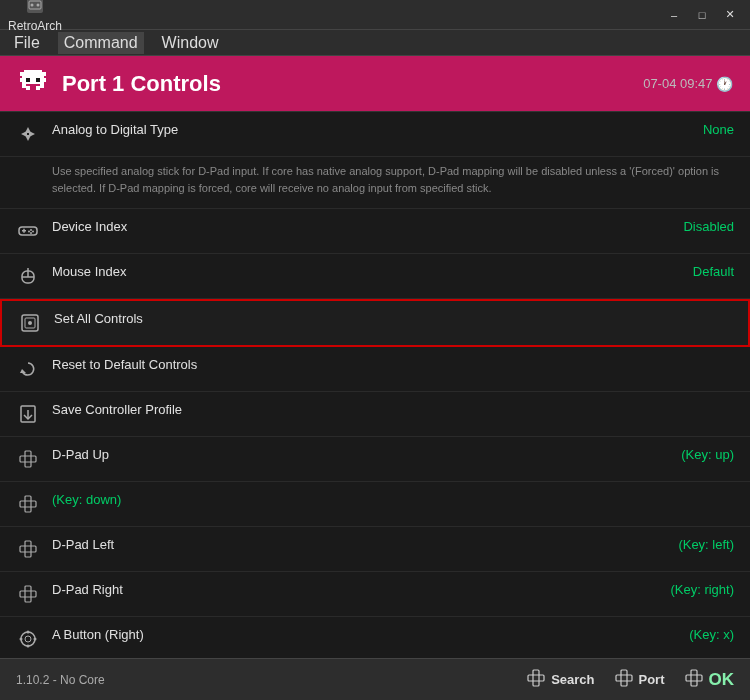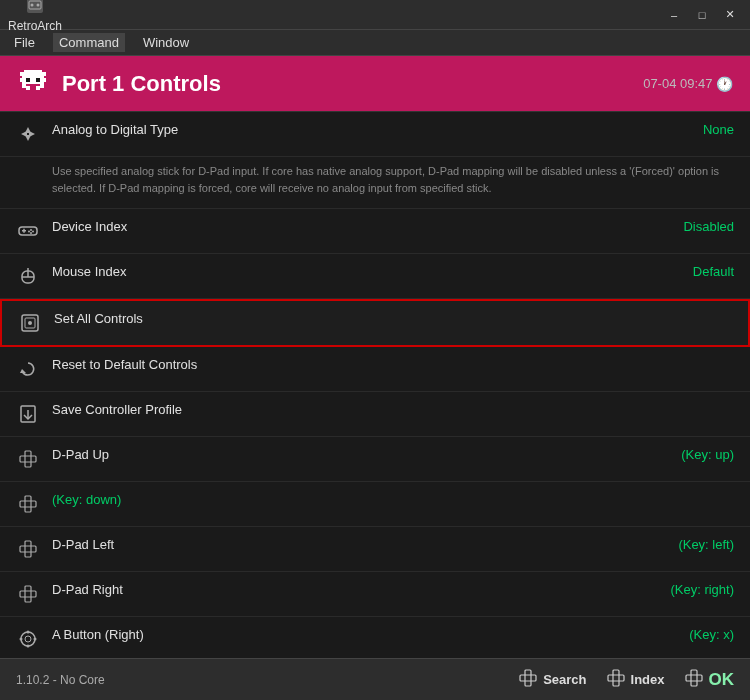--- a/index.html
+++ b/index.html
@@ -63,21 +63,21 @@
     .menu-bar {
       height: 26px;
       background: #2d2d2d;
       display: flex;
       align-items: center;
       padding: 0 8px;
       gap: 12px;
       border-bottom: 1px solid #444;
     }
     .menu-item {
-      font-size: 13px;
+      font-size: 16px;
       color: #ddd;
       cursor: pointer;
       padding: 2px 6px;
     }
     .menu-item.active { background: #444; }
 
     
     .page-header {
       height: 56px;
       background: #be185d;
@@ -407,21 +407,21 @@
       </span>
       <span style="font-size:13px;color:#ddd;">Search</span>
     </div>
     <div class="bottom-action">
       <span class="bottom-action-icon">
         <svg width="18" height="18" viewBox="0 0 18 18">
           <rect x="6" y="1" width="6" height="16" rx="1" fill="none" stroke="#ccc" stroke-width="1.2"></rect>
           <rect x="1" y="6" width="16" height="6" rx="1" fill="none" stroke="#ccc" stroke-width="1.2"></rect>
         </svg>
       </span>
-      <span style="font-size:13px;color:#ddd;">Index</span>
+      <span style="font-size:13px;color:#ddd;">Port</span>
     </div>
     <div class="bottom-action">
       <span class="bottom-action-icon">
         <svg width="18" height="18" viewBox="0 0 18 18">
           <rect x="6" y="1" width="6" height="16" rx="1" fill="none" stroke="#ccc" stroke-width="1.2"></rect>
           <rect x="1" y="6" width="16" height="6" rx="1" fill="none" stroke="#ccc" stroke-width="1.2"></rect>
         </svg>
       </span>
       <span style="font-size:17px;color:#86efac;">OK</span>
     </div>

